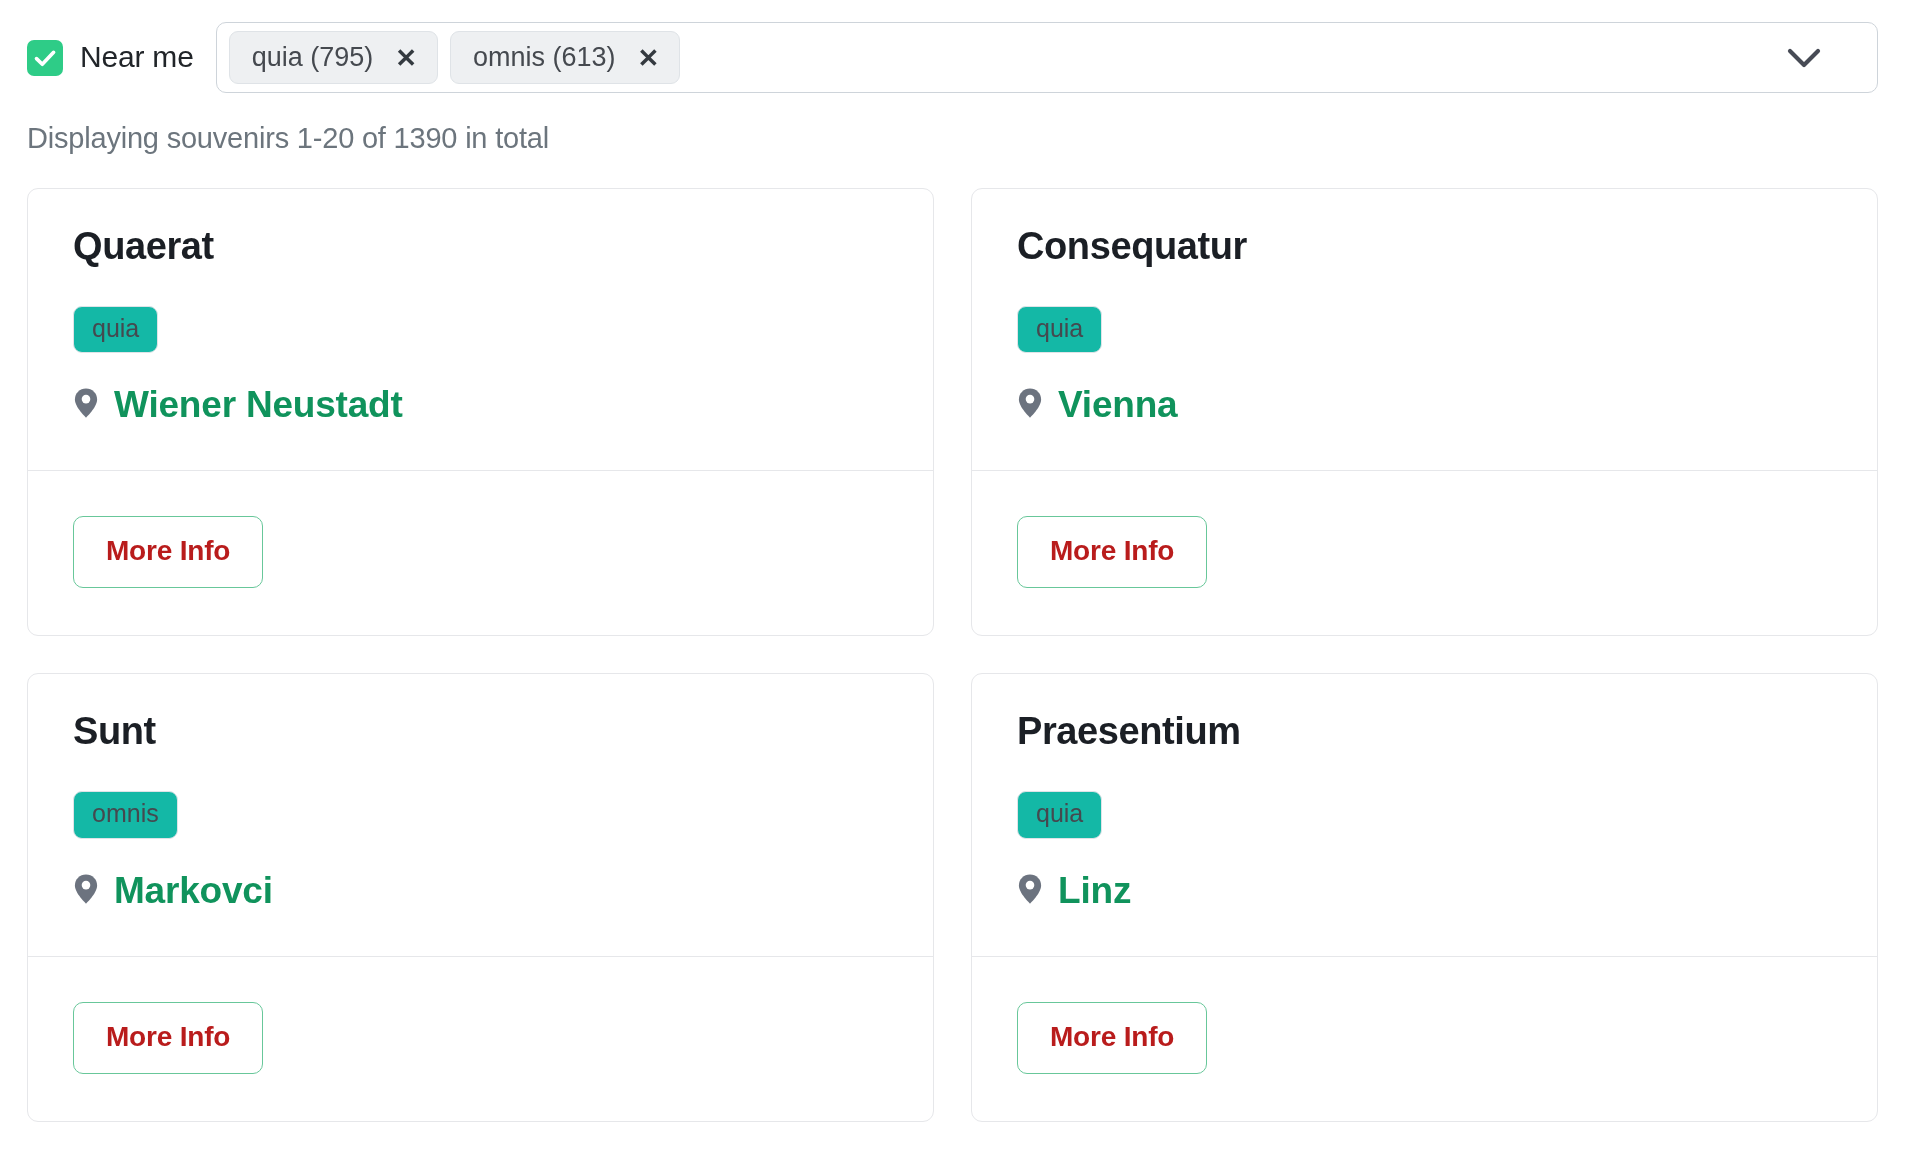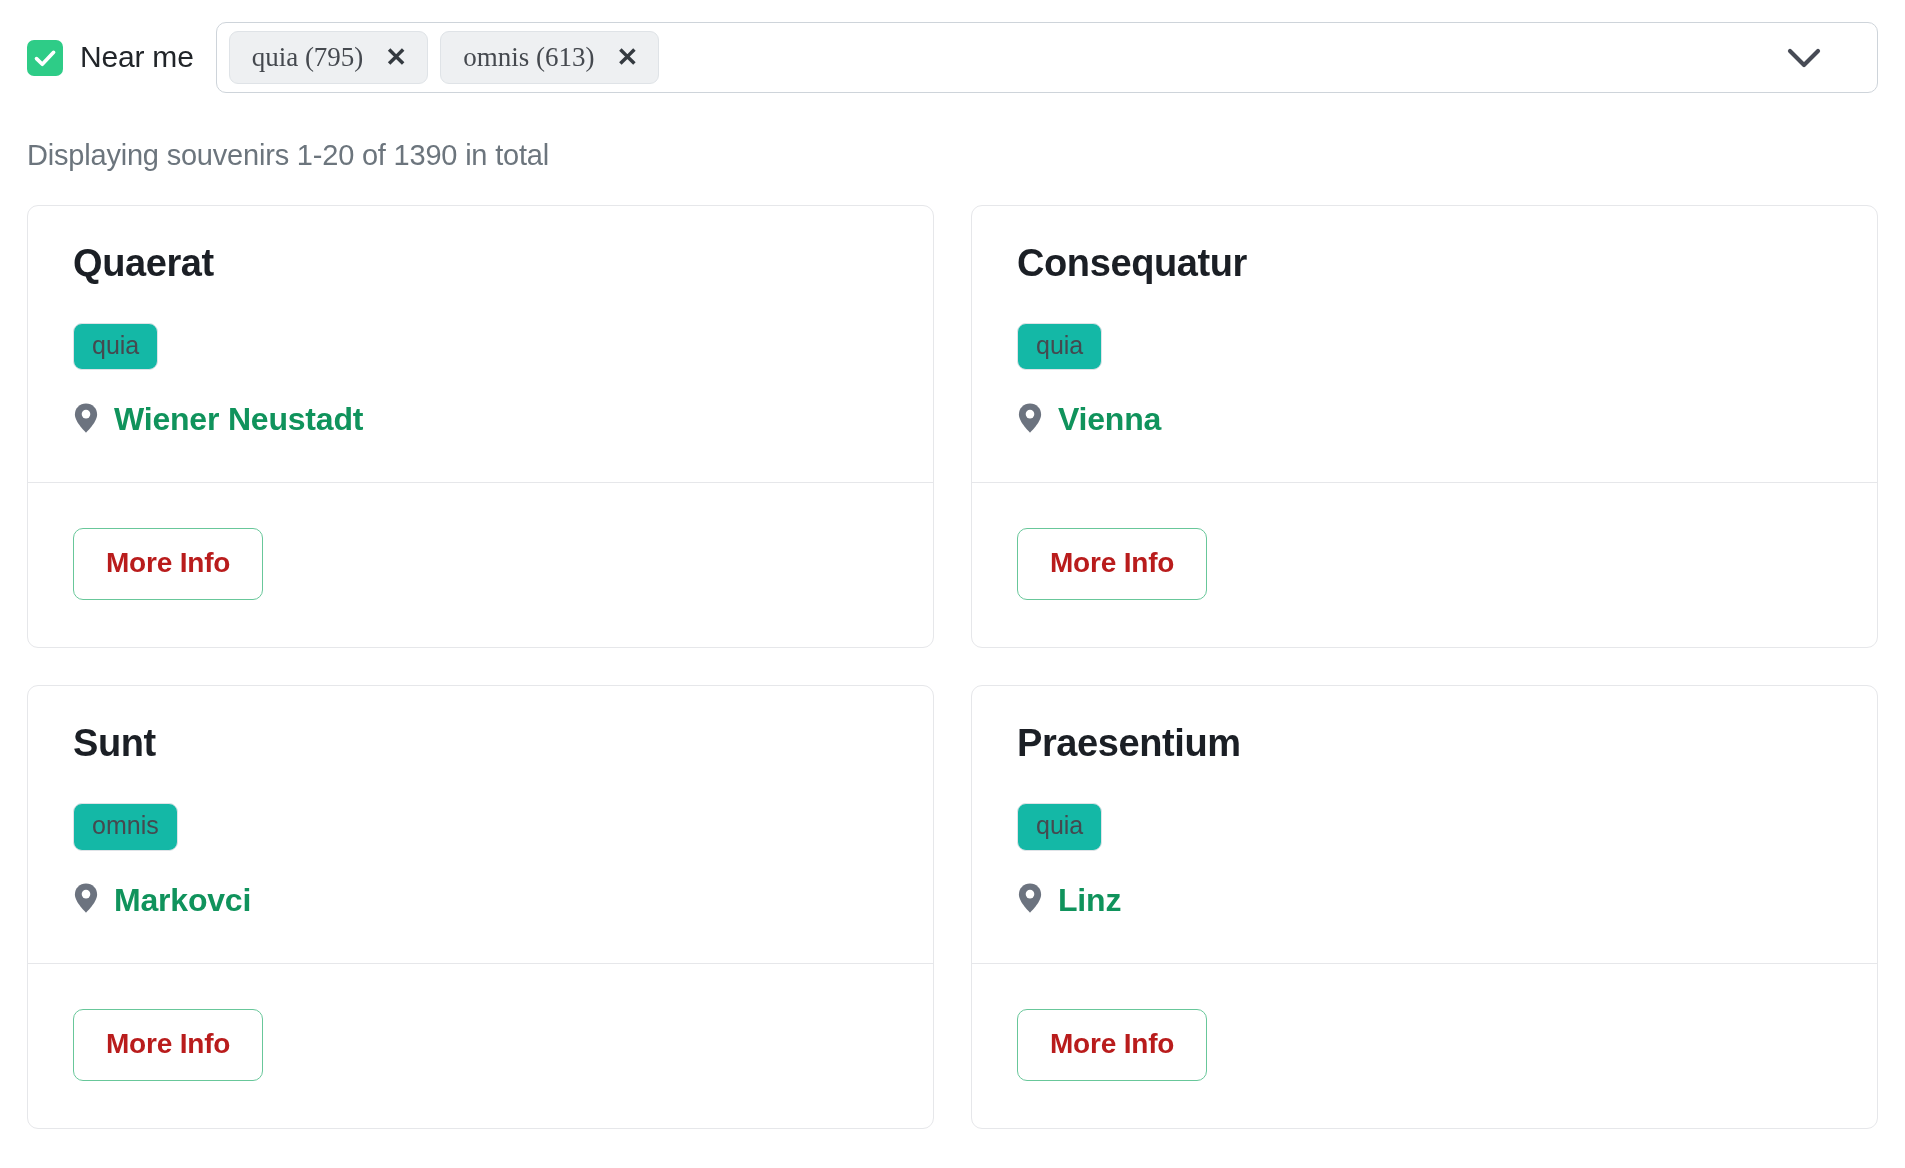--- a/index.html
+++ b/index.html
@@ -58,21 +58,20 @@
     min-width: 0;
     height: 71px;
     border: 1.6px solid #ced4da;
     border-radius: 10px;
     background: #ffffff;
     display: flex;
     align-items: center;
     padding: 0 28px 0 12px;
     gap: 10px;
     position: relative;
-    font-family: Liberation Serif, serif;
   }
 
   .tags { display: flex; align-items: center; gap: 12px; flex: 1 1 auto; min-width: 0; }
 
   .tag-pill {
     display: flex;
     align-items: center;
     gap: 22px;
     background: #eef0f2;
     border: 1.4px solid #dfe3e7;
@@ -98,21 +97,21 @@
     flex: 0 0 auto;
     margin-left: auto;
     margin-right: 26px;
     cursor: pointer;
     display: flex;
     align-items: center;
   }
 
   
   .count-line {
-    margin-top: 46px;
+    margin-top: 29px;
     font-size: 29px;
     color: #6c757d;
     letter-spacing: -0.2px;
   }
 
   
   .grid {
     margin-top: 33px;
     display: grid;
     grid-template-columns: 1fr 1fr;
@@ -152,21 +151,21 @@
     line-height: 1.1;
   }
 
   .card-location {
     margin-top: 31px;
     display: flex;
     align-items: center;
     gap: 15px;
   }
   .loc-name {
-    font-size: 32px;
+    font-size: 37px;
     font-weight: bold;
     color: #10935c;
     letter-spacing: -0.2px;
   }
 
   .card-footer {
     border-top: 1.6px solid #e6e7ea;
     padding: 45px 45px 47px 45px;
   }
 

